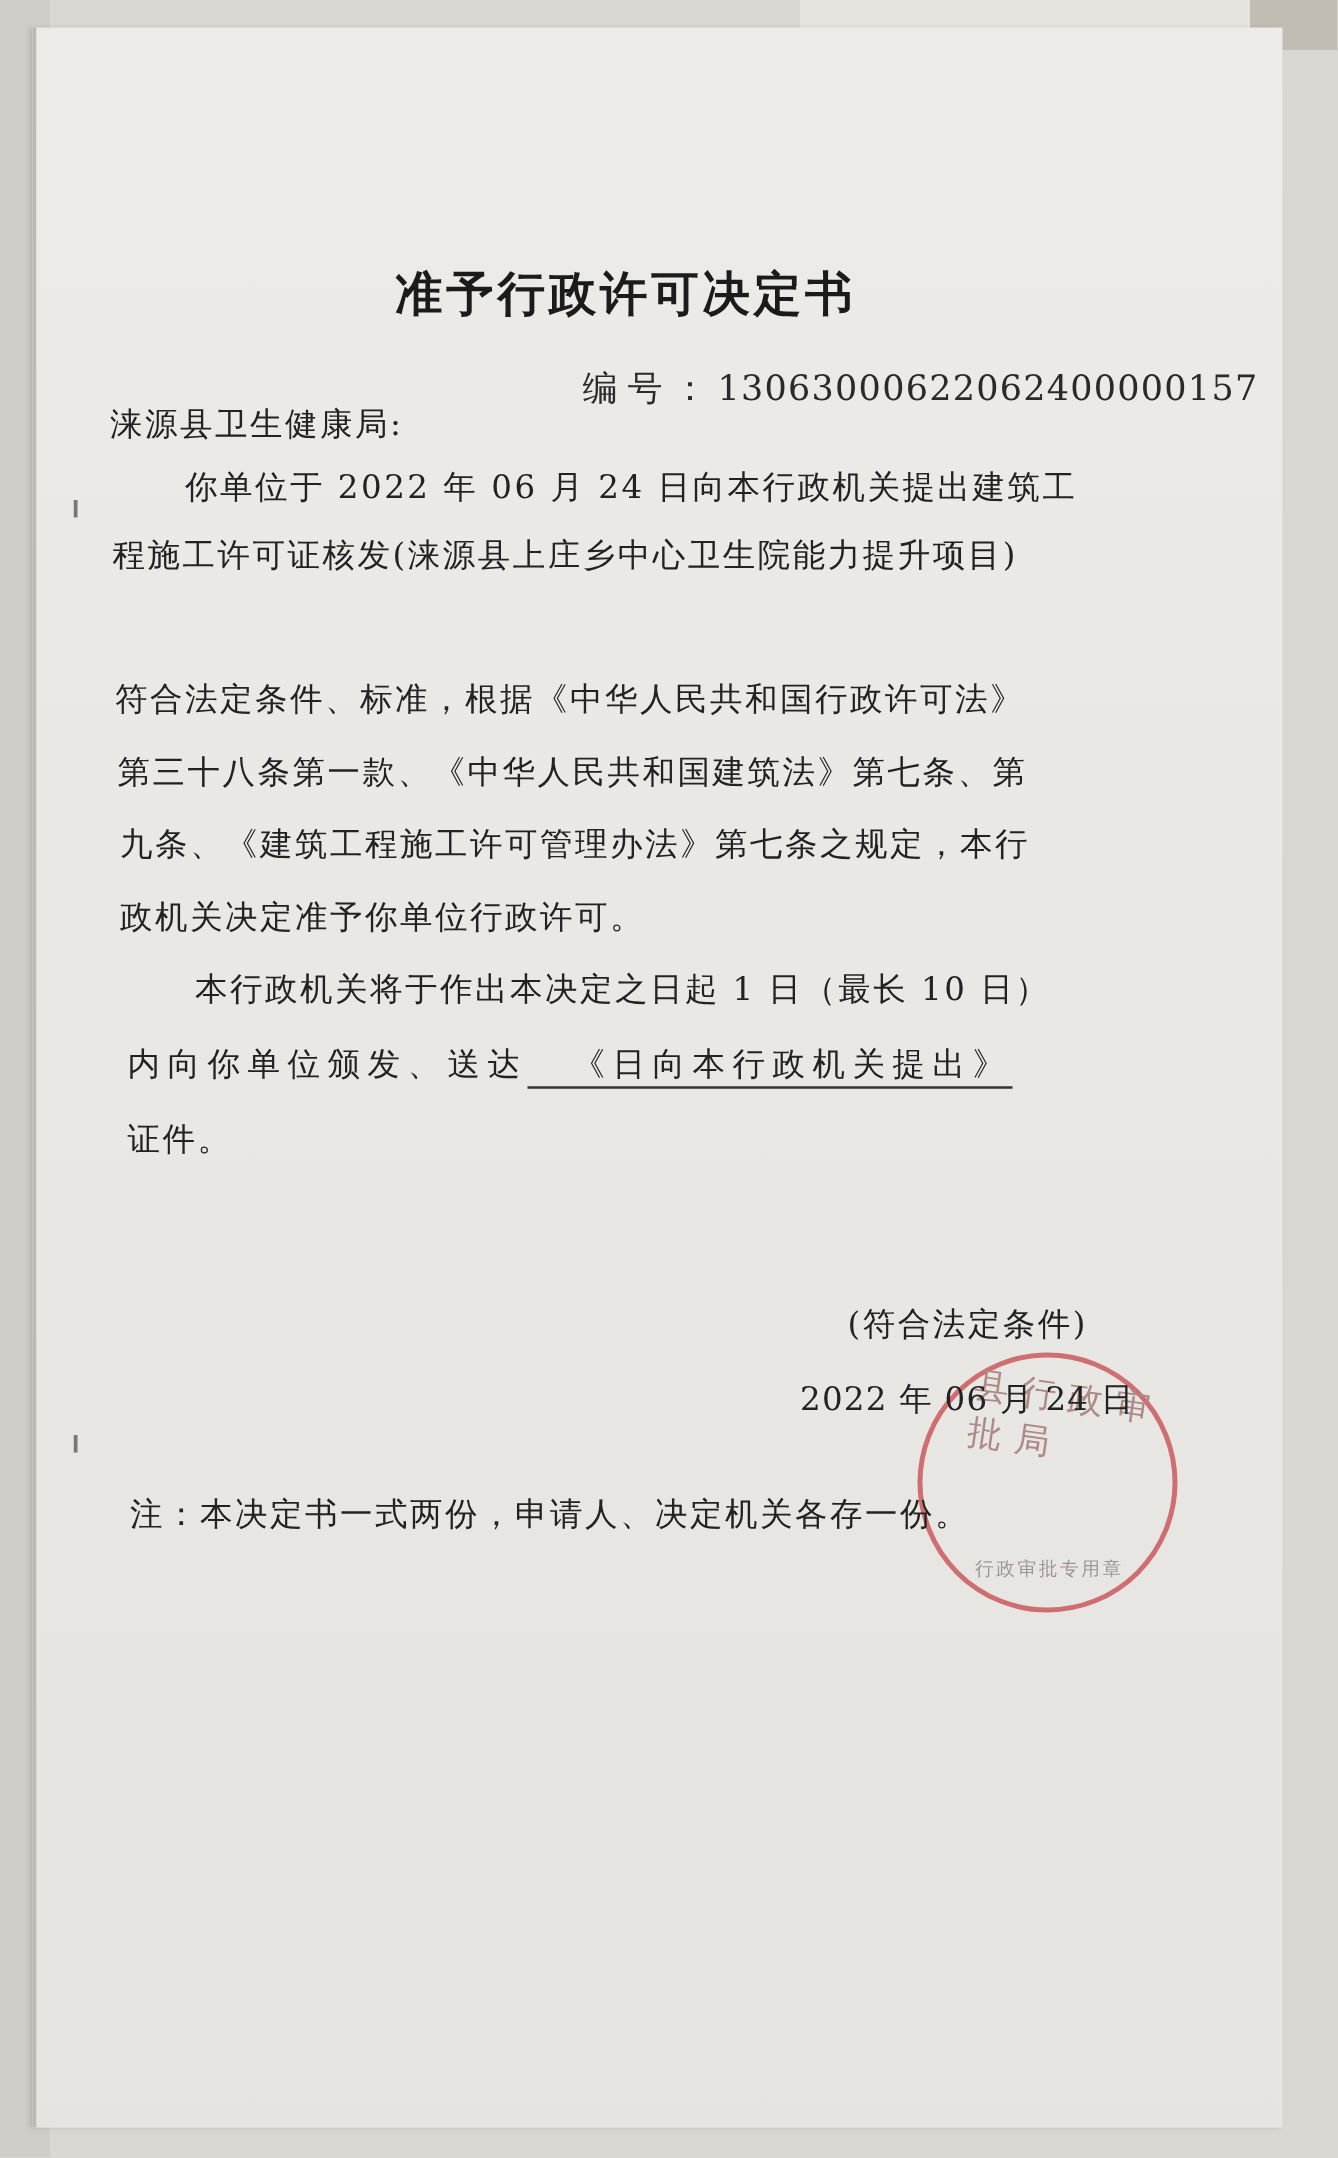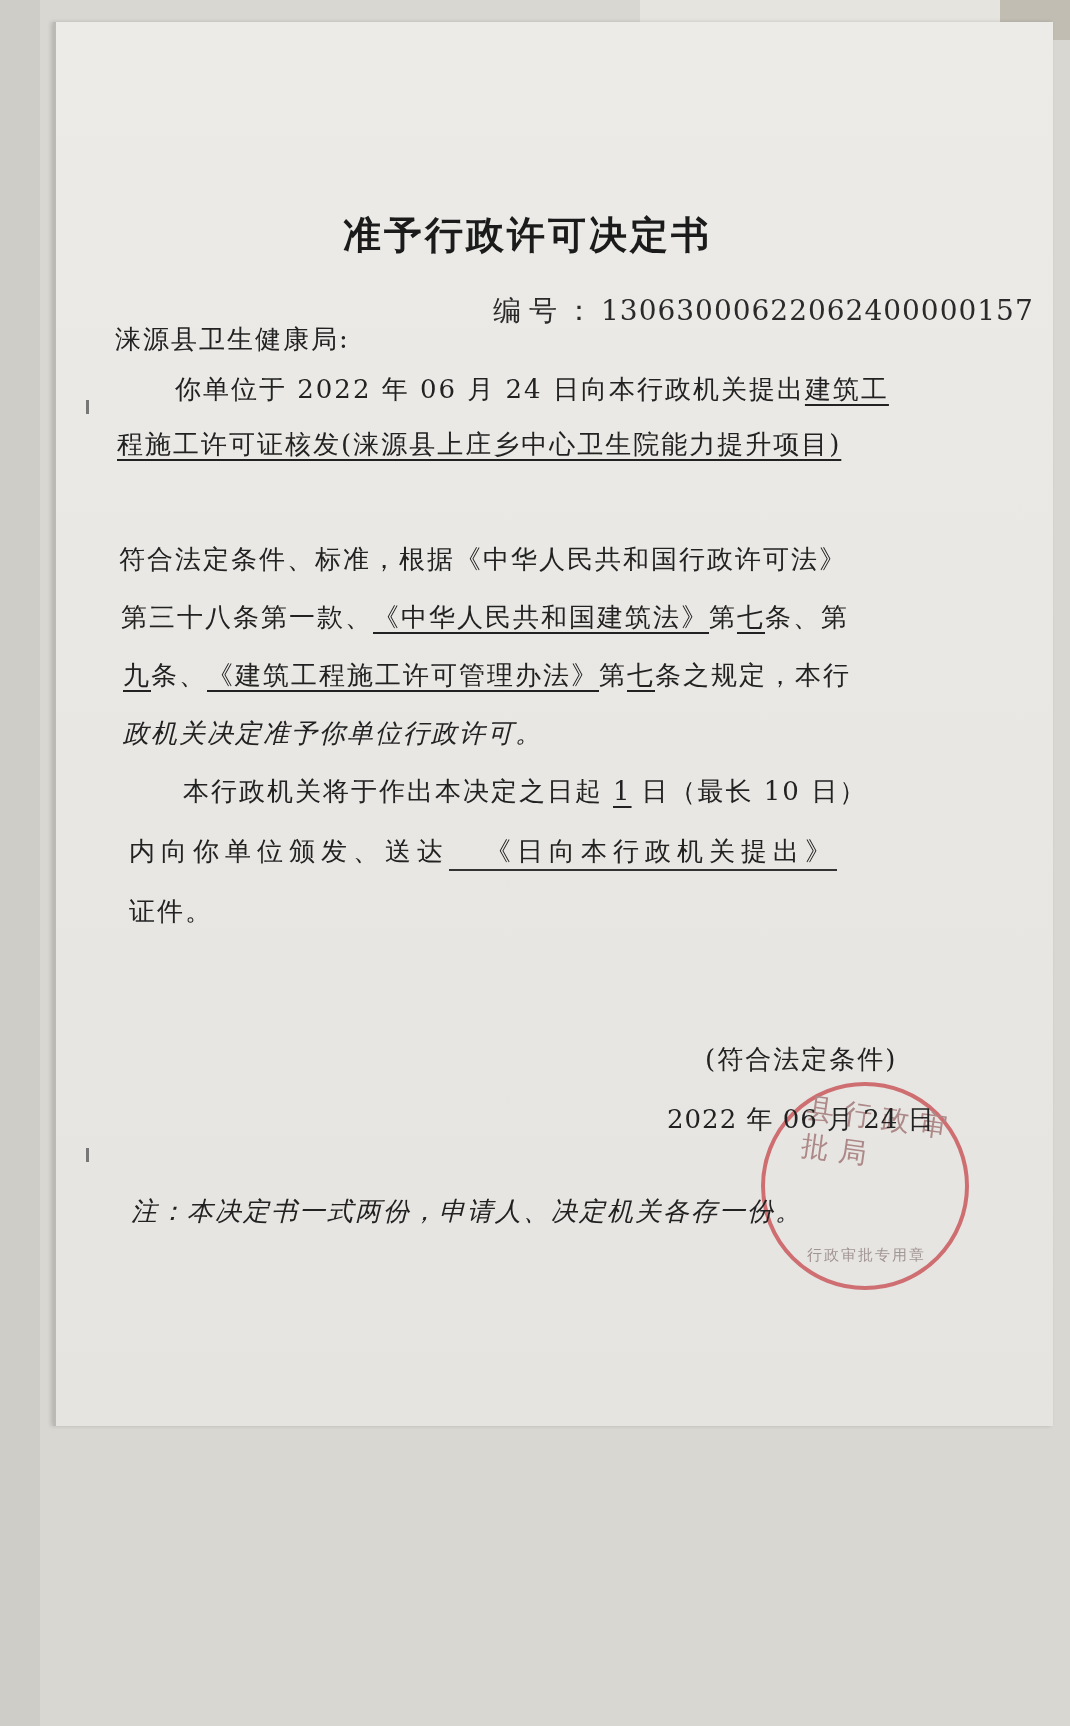--- a/index.html
+++ b/index.html
@@ -5,33 +5,33 @@
   html, body { margin:0; padding:0; }
   body {
     width:1070px; height:1726px; overflow:hidden; position:relative;
     background:#d9d7d2;
     font-family: "DejaVu Serif", "Liberation Serif", serif;
   }
   .bg-left { position:absolute; left:0; top:0; width:40px; height:1726px; background:#cfcdc8; }
   .bg-top-paper { position:absolute; left:640px; top:0; width:380px; height:32px; background:#e6e4df; border-bottom:1px solid #c9c6c0; }
   .bg-top-right { position:absolute; left:1000px; top:0; width:70px; height:40px; background:#c2bdb3; }
   .page {
-    position:absolute; left:53px; top:22px; width:1000px; height:1404px;
+    position:absolute; left:26px; top:22px; width:1000px; height:1680px;
     background:linear-gradient(180deg,#ecebe8 0%,#e9e8e5 40%,#e5e4e1 100%);
     box-shadow:-2px 0 4px rgba(0,0,0,0.15);
   }
   .page-edge { position:absolute; left:0; top:0; width:3px; height:100%; background:#bcbab5; }
   .title {
     position:absolute; left:290px; top:188px; font-size:38px; font-weight:bold;
     letter-spacing:3px; color:#1b1b1b;
   }
   .docno { position:absolute; left:440px; top:270px; font-size:28px; color:#2a2a2a; letter-spacing:1px; }
   .docno .lbl { letter-spacing:8px; }
   .line { position:absolute; font-size:26px; color:#222; white-space:nowrap; letter-spacing:2px; }
-  .u { text-decoration:underline; text-underline-offset:6px; text-decoration-thickness:2px; }
+  .u { text-underline-offset:6px; text-decoration-thickness:2px; }
   .blank { display:inline-block; border-bottom:2px solid #333; }
   .stamp {
     position:absolute; left:708px; top:1060px; width:200px; height:200px;
     border:4px solid #c7474c; border-radius:50%; opacity:0.75;
   }
   .stamp-top { position:absolute; left:38px; top:14px; font-size:28px; color:#9a6a6a; letter-spacing:10px; transform:rotate(8deg); }
   .stamp-bottom { position:absolute; left:42px; top:160px; font-size:15px; color:#8a7a7a; letter-spacing:2px; }
   .ink-dot { position:absolute; left:33px; top:378px; width:3px; height:14px; background:#777; }
   .ink-dot2 { position:absolute; left:33px; top:1126px; width:3px; height:14px; background:#777; }
 </style>
@@ -61,32 +61,32 @@
   <div class="line" style="left:64px;top:405px;">
     <span class="u">程施工许可证核发(涞源县上庄乡中心卫生院能力提升项目)</span>
   </div>
   <div class="line" style="left:68px;top:578px;">
     <span>第三十八条第一款、</span><span class="u">《中华人民共和国建筑法》</span><span>第</span><span class="u">七</span><span>条、第</span>
   </div>
   <div class="line" style="left:66px;top:520px;">符合法定条件、标准，根据《中华人民共和国行政许可法》</div>
   <div class="line" style="left:70px;top:636px;">
     <span class="u">九</span><span>条、</span><span class="u">《建筑工程施工许可管理办法》</span><span>第</span><span class="u">七</span><span>条之规定，本行</span>
   </div>
-  <div class="line" style="left:70px;top:694px;font-style:italic;">政机关决定准予你单位行政许可。</div>
+  <div class="line" style="left:70px;top:694px;">政机关决定准予你单位行政许可。</div>
 
   <div class="line" style="left:130px;top:752px;text-align:center;">
     <span>本行政机关将于作出本决定之日起</span><span class="u" style="padding:0 10px;">1</span><span>日（最长 10 日）</span>
   </div>
   <div class="line" style="left:76px;top:812px;letter-spacing:6px;">
     <span>内向你单位颁发、送达</span><span class="blank" style="padding-left:36px;"><span>《日向本行政机关提出》</span></span>
   </div>
   <div class="line" style="left:76px;top:872px;">证件。</div>
 
   <div class="stamp">
     <div class="stamp-top">县行政审批局</div>
     <div class="stamp-bottom">行政审批专用章</div>
   </div>
 
   <div class="line" style="left:652px;top:1020px;">(符合法定条件)</div>
   <div class="line" style="left:614px;top:1080px;letter-spacing:1px;">2022 年 06 月 24 日</div>
 
-  <div class="line" style="left:78px;top:1172px;font-style:italic;">注：本决定书一式两份，申请人、决定机关各存一份。</div>
+  <div class="line" style="left:78px;top:1172px;">注：本决定书一式两份，申请人、决定机关各存一份。</div>
 </div>
 
 </body></html>

